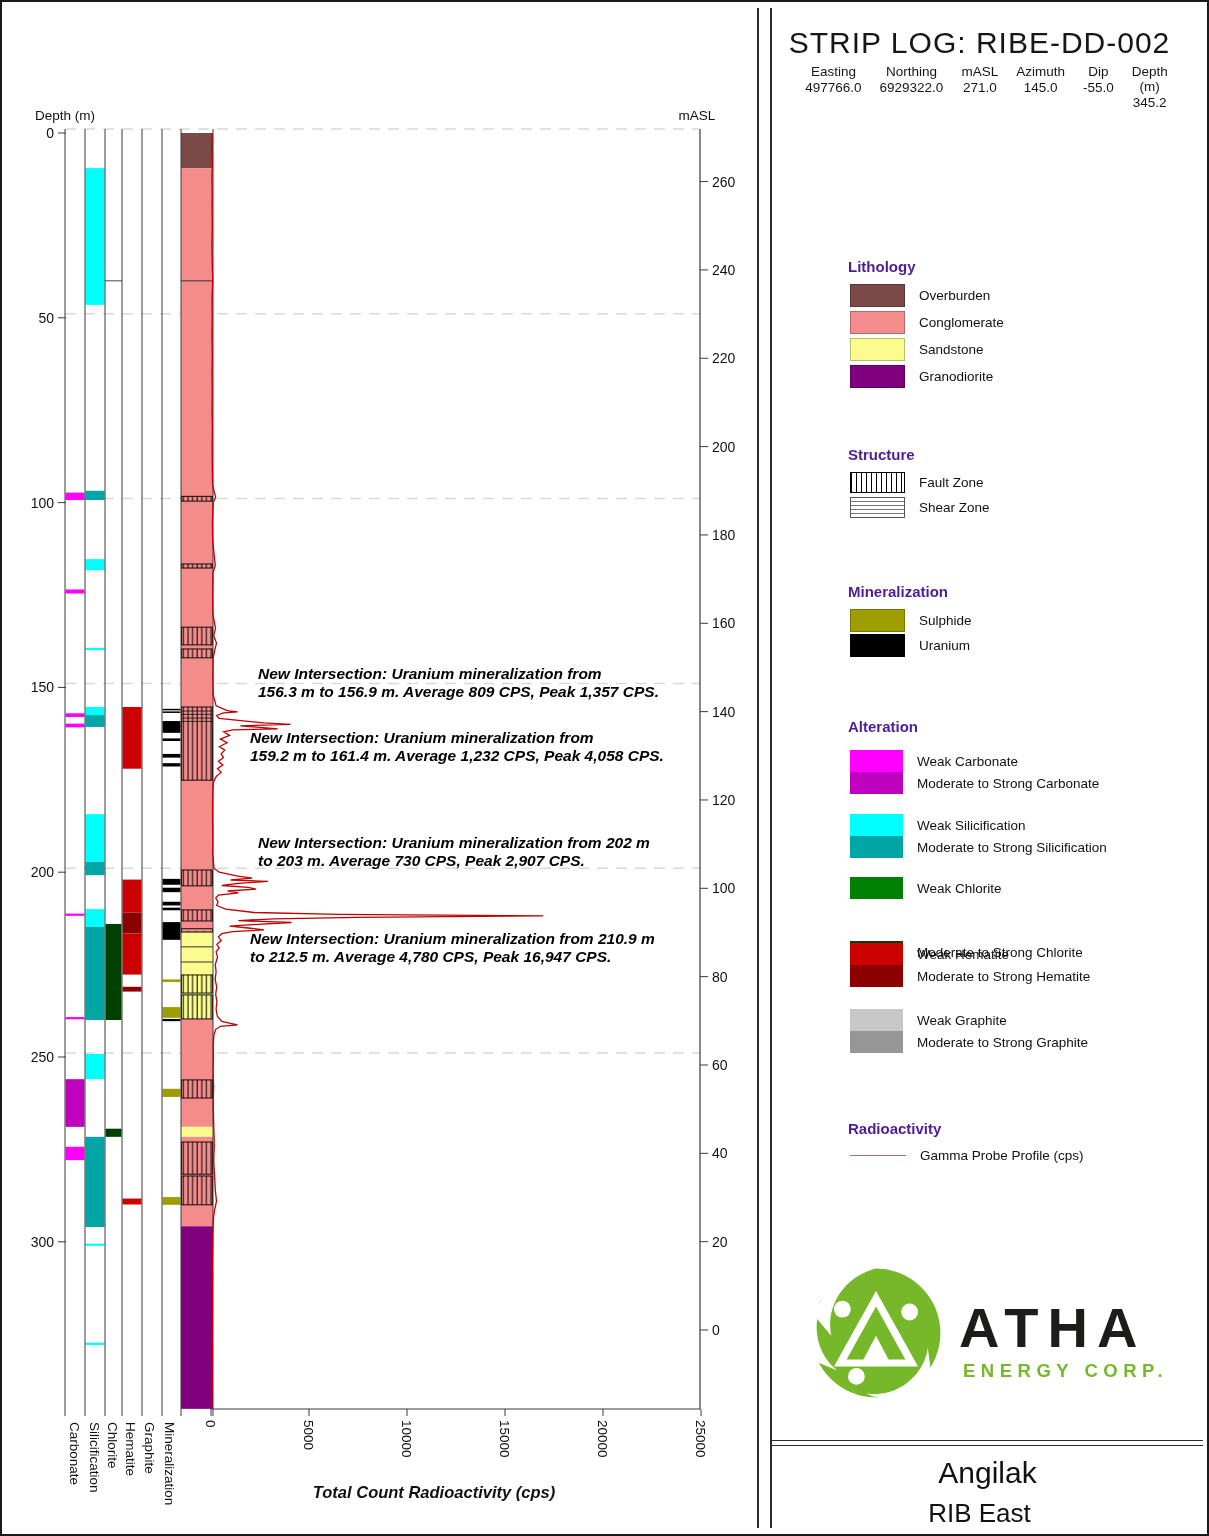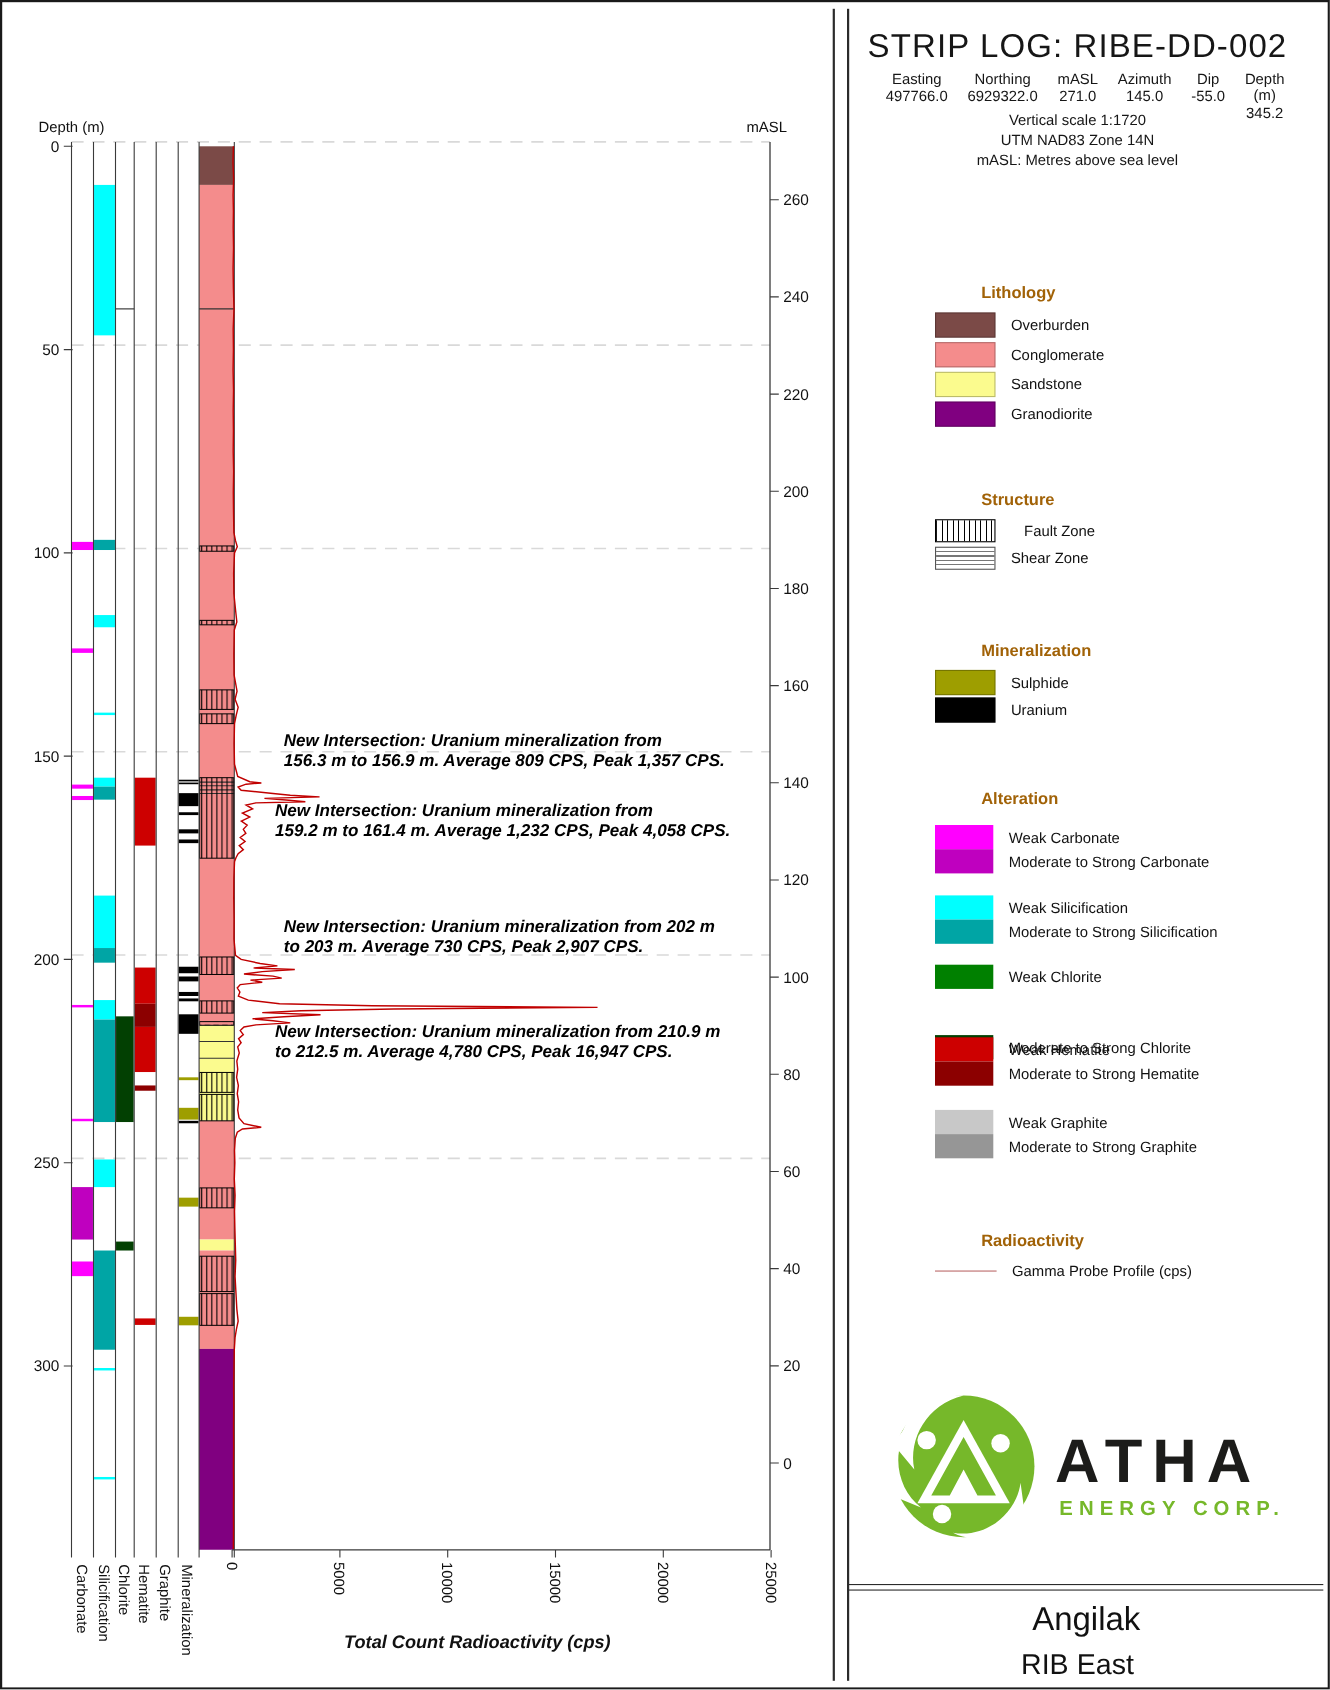--- a/index.html
+++ b/index.html
@@ -10,21 +10,21 @@
   .annotation{position:absolute;font-size:15.5px;font-weight:bold;font-style:italic;color:#000;line-height:17.5px;white-space:nowrap;}
   
   .right-panel{position:absolute;left:768px;top:6px;width:433px;height:1524px;}
   .rp-title{position:absolute;top:18px;left:0;right:14px;text-align:center;font-size:30px;color:#161616;letter-spacing:1px;}
   .rp-fields{position:absolute;top:56px;left:30px;right:30px;display:flex;justify-content:center;}
   .rp-field{padding:0 9px;text-align:center;}
   .rp-field .fl{font-size:13.5px;color:#161616;}
   .rp-field .fv{font-size:13.5px;color:#161616;margin-top:1px;}
   .rp-scale{position:absolute;top:93px;left:0;right:14px;text-align:center;font-size:13.5px;color:#161616;line-height:1.32;}
   .lg-title{position:absolute;top:192px;left:0;right:14px;text-align:center;font-size:24px;font-weight:bold;color:#111;}
-  .lg-head{position:absolute;left:78px;font-size:15px;font-weight:bold;color:#a16207;margin-left:44px;}
+  .lg-head{position:absolute;left:78px;font-size:15px;font-weight:bold;color:#4c1d95;}
   .lg-row{position:absolute;left:80px;display:flex;align-items:center;}
   .swatch{width:53px;height:21px;display:inline-block;border:0.5px solid rgba(0,0,0,.25);}
   .swatch2{width:53px;height:22px;display:inline-block;}
   .lg-label{margin-left:14px;font-size:13.5px;color:#111;white-space:nowrap;}
   .pat-fault{background:repeating-linear-gradient(90deg,#000 0 1px,transparent 1px 5px);border:1px solid #000;height:19px;}
   .pat-shear{background:repeating-linear-gradient(0deg,transparent 0 3px,#777 3px 4px),repeating-linear-gradient(90deg,transparent 0 5px,#fff 5px 7px);border:1px solid #555;height:19px;}
   .lg-line{width:56px;height:0;border-top:1.6px solid;}
   .logo-wrap{position:absolute;top:1255px;left:36px;width:380px;height:150px;}
   .logo-icon{position:absolute;left:0;top:0;}
   .logo-text{position:absolute;left:153px;top:32px;font-size:56px;font-weight:600;letter-spacing:9px;color:#1c1c1a;}
@@ -252,25 +252,20 @@
         </div>
       <div class="rp-field">
           <div class="fl">Dip</div>
           <div class="fv">-55.0</div>
         </div>
       <div class="rp-field">
           <div class="fl">Depth (m)</div>
           <div class="fv">345.2</div>
         </div>
     </div>
-    <div class="rp-scale">
-      <div>Vertical scale 1:1720</div>
-      <div>UTM NAD83 Zone 14N</div>
-      <div>mASL: Metres above sea level</div>
-    </div>
 
 
     <div class="lg-head" style="top:250px;">Lithology</div>
     <div class="lg-row" style="top:276px;">
         <span class="swatch" style="background-color: rgb(123, 74, 71);"></span>
         <span class="lg-label">Overburden</span>
       </div>
     <div class="lg-row" style="top:303px;">
         <span class="swatch" style="background-color: rgb(244, 140, 140);"></span>
         <span class="lg-label">Conglomerate</span>
@@ -278,21 +273,21 @@
     <div class="lg-row" style="top:330px;">
         <span class="swatch" style="background-color: rgb(251, 251, 142);"></span>
         <span class="lg-label">Sandstone</span>
       </div>
     <div class="lg-row" style="top:357px;">
         <span class="swatch" style="background-color: rgb(128, 0, 128);"></span>
         <span class="lg-label">Granodiorite</span>
       </div>
 
     <div class="lg-head" style="top:438px;text-align:right;">Structure</div>
-    <div class="lg-row" style="top:464px;gap:12px;">
+    <div class="lg-row" style="top:464px;">
         <span class="swatch pat-fault"></span>
         <span class="lg-label">Fault Zone</span>
       </div>
     <div class="lg-row" style="top:489px;">
         <span class="swatch pat-shear"></span>
         <span class="lg-label">Shear Zone</span>
       </div>
 
     <div class="lg-head" style="top:575px;">Mineralization</div>
     <div class="lg-row" style="top:601px;">

